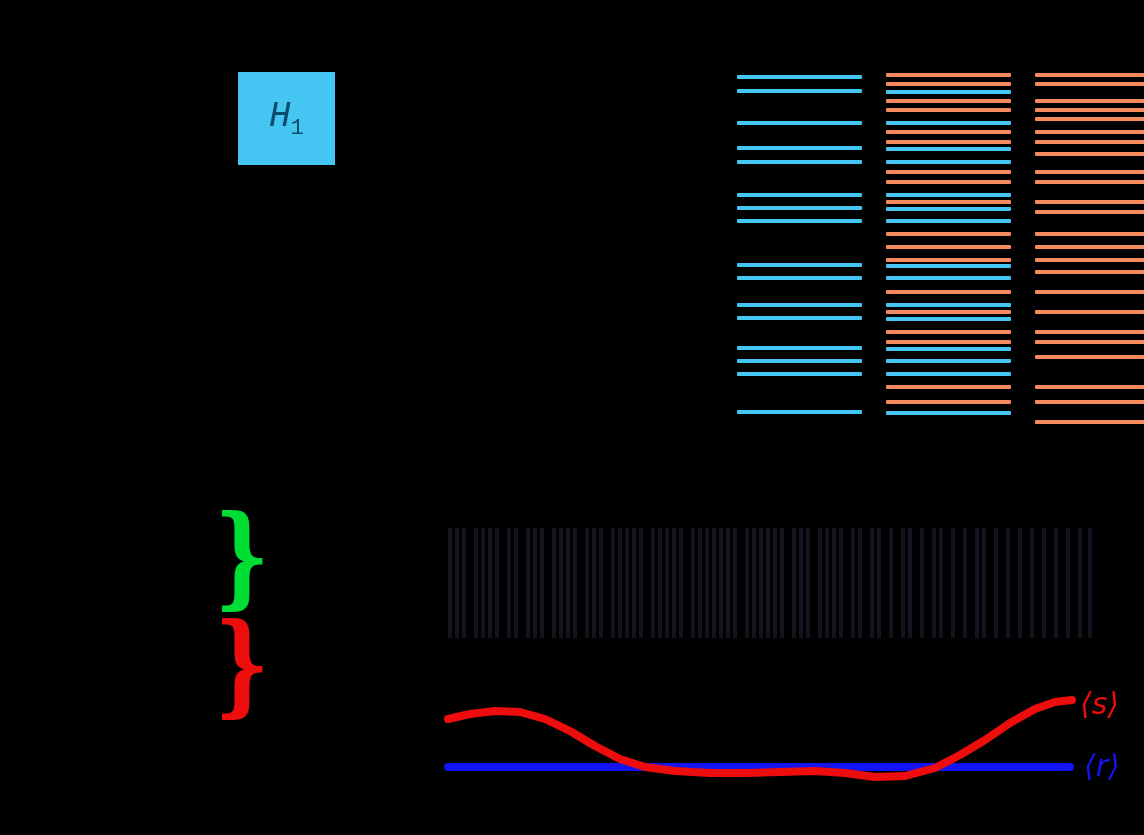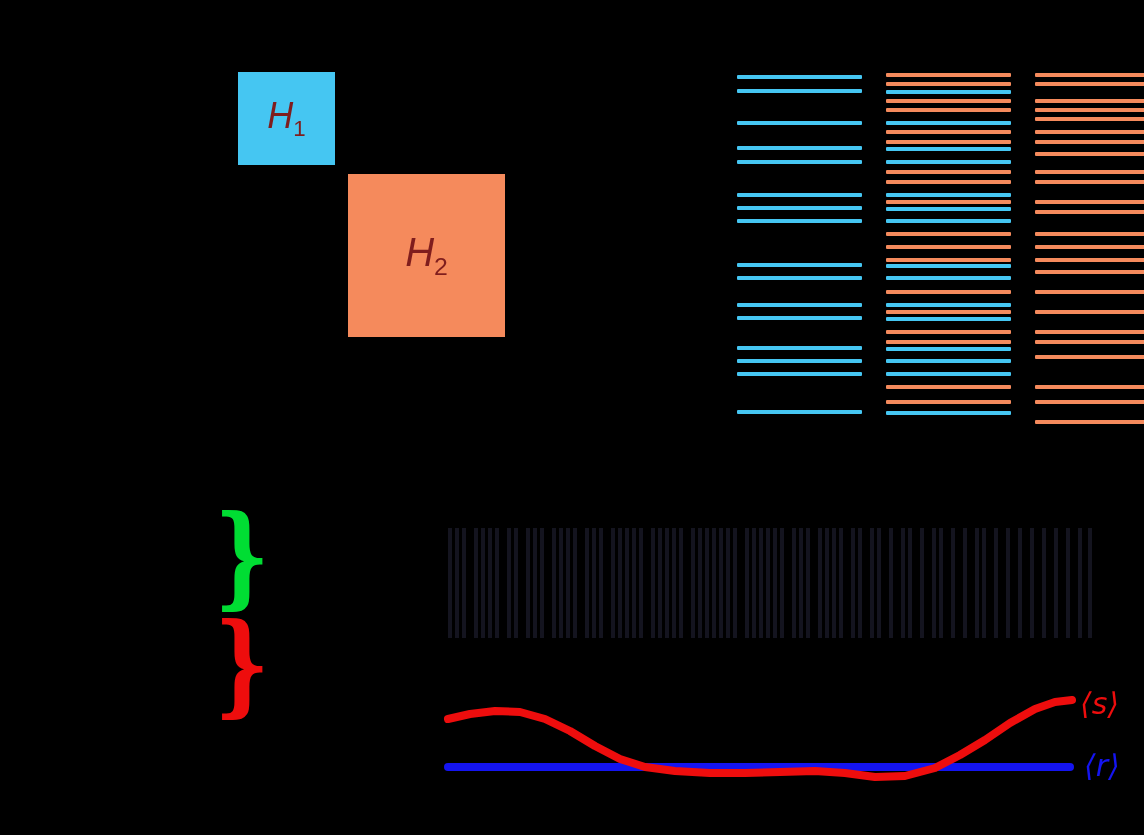--- a/index.html
+++ b/index.html
@@ -9,22 +9,22 @@
     background:#000;
     overflow:hidden;
     font-family:"DejaVu Serif", serif;
   }
   .block{
     position:absolute;
     display:flex;align-items:center;justify-content:center;
   }
   .block .blabel{
     font-style:italic;
-    color:#7f1d1d;
-    font-family:Liberation Sans, sans-serif;
+    color:#0c4a6e;
+    font-family:Liberation Mono, monospace;
   }
   .block .blabel sub{
     font-style:normal;
     font-size:0.62em;
   }
   #block-h1{left:238px;top:72px;width:97px;height:93px;}
   #block-h1 .blabel{font-size:36px;}
   #block-h2{left:348px;top:174px;width:157px;height:163px;}
   #block-h2 .blabel{font-size:40px;}
   .spec-line{position:absolute;height:4px;border-radius:1px;}
@@ -55,23 +55,20 @@
 </style>
 </head>
 <body>
 
 <div id="figure">
 
   <div id="block-h1" class="block" style="background: rgb(69, 198, 242);">
     <span class="blabel"><span>H</span><sub>1</sub></span>
   </div>
 
-  <div id="block-h2" class="block" style="background: rgb(245, 138, 92);">
-    <span class="blabel"><span>H</span><sub>2</sub></span>
-  </div>
 
   <div id="spectra-host">
       <div class="spec-line" style="left: 737px; width: 125px; top: 75px; height: 4px; background: rgb(69, 198, 242);"></div>
       <div class="spec-line" style="left: 737px; width: 125px; top: 89px; height: 4px; background: rgb(69, 198, 242);"></div>
       <div class="spec-line" style="left: 737px; width: 125px; top: 121px; height: 4px; background: rgb(69, 198, 242);"></div>
       <div class="spec-line" style="left: 737px; width: 125px; top: 146px; height: 4px; background: rgb(69, 198, 242);"></div>
       <div class="spec-line" style="left: 737px; width: 125px; top: 160px; height: 4px; background: rgb(69, 198, 242);"></div>
       <div class="spec-line" style="left: 737px; width: 125px; top: 193px; height: 4px; background: rgb(69, 198, 242);"></div>
       <div class="spec-line" style="left: 737px; width: 125px; top: 206px; height: 4px; background: rgb(69, 198, 242);"></div>
       <div class="spec-line" style="left: 737px; width: 125px; top: 219px; height: 4px; background: rgb(69, 198, 242);"></div>

